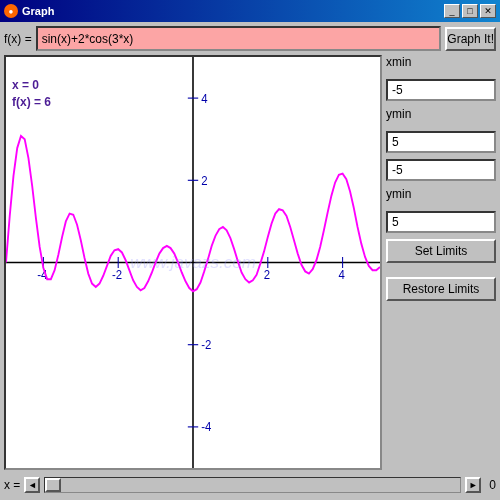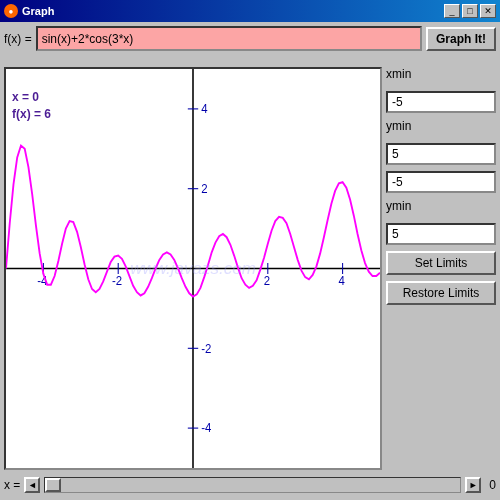--- a/index.html
+++ b/index.html
@@ -17,29 +17,29 @@
     .title-bar-text { font-size: 11px; font-weight: bold; display: flex; align-items: center; gap: 4px; }
     .title-bar-icon { width: 14px; height: 14px; background: #ff6600; border-radius: 50%; display: flex; align-items: center; justify-content: center; font-size: 8px; }
     .title-bar-controls { display: flex; gap: 2px; }
     .title-bar-btn {
       width: 16px; height: 14px; background: #c0c0c0; border: 1px solid #fff; border-bottom-color: #555; border-right-color: #555;
       font-size: 9px; cursor: pointer; display: flex; align-items: center; justify-content: center; color: black;
     }
 
     .main-content { background: #c0c0c0; padding: 4px; display: flex; flex-direction: column; height: calc(500px - 22px); }
 
-    .formula-row { display: flex; align-items: center; gap: 4px; margin-bottom: 16px; }
+    .formula-row { display: flex; align-items: center; gap: 4px; margin-bottom: 4px; }
     .formula-label { font-size: 12px; color: black; white-space: nowrap; }
     .formula-input {
       flex: 1; height: 25px; border: 2px inset #888; background: #fca5a5; padding: 2px 4px; font-size: 12px;
     }
     .graph-btn {
-      height: 24px; padding: 0 8px; background: #c0c0c0;
+      height: 24px; padding: 0 0; background: #c0c0c0;
       border: 2px solid; border-color: #ffffff #555555 #555555 #ffffff;
-      font-size: 12px; font-weight: bold; cursor: pointer; white-space: nowrap;
+      font-size: 12px; font-weight: normal; cursor: pointer; white-space: nowrap;
     }
 
     .middle-row { display: flex; flex: 1; gap: 4px; min-height: 0; }
 
     .graph-panel {
       flex: 1; background: white; border: 2px inset #888; position: relative; overflow: hidden;
       min-width: 0;
     }
 
     .graph-info {
@@ -53,21 +53,21 @@
 
     .right-panel { width: 110px; display: flex; flex-direction: column; gap: 2px; }
     .limit-group { display: flex; flex-direction: column; margin-bottom: 4px; }
     .limit-label { font-size: 12px; color: black; margin-bottom: 10px; }
     .limit-input {
       width: 100%; height: 22px; border: 2px inset #888; background: white; padding: 2px 4px; font-size: 12px;
     }
     .limit-btn {
       width: 100%; height: 24px; background: #c0c0c0;
       border: 2px solid; border-color: #ffffff #555555 #555555 #ffffff;
-      font-size: 12px; cursor: pointer; margin-bottom: 4px;
+      font-size: 12px; cursor: pointer; margin-bottom: 12px;
     }
 
     .bottom-row { display: flex; align-items: center; gap: 4px; height: 22px; margin-top: 4px; }
     .bottom-label { font-size: 12px; color: black; }
     .scrollbar-track {
       flex: 1; height: 16px; background: #c0c0c0; border: 1px inset #888; position: relative; display: flex; align-items: center;
     }
     .scrollbar-thumb {
       width: 16px; height: 14px; background: #c0c0c0; border: 2px solid; border-color: #ffffff #555555 #555555 #ffffff;
       position: absolute; left: 0;

